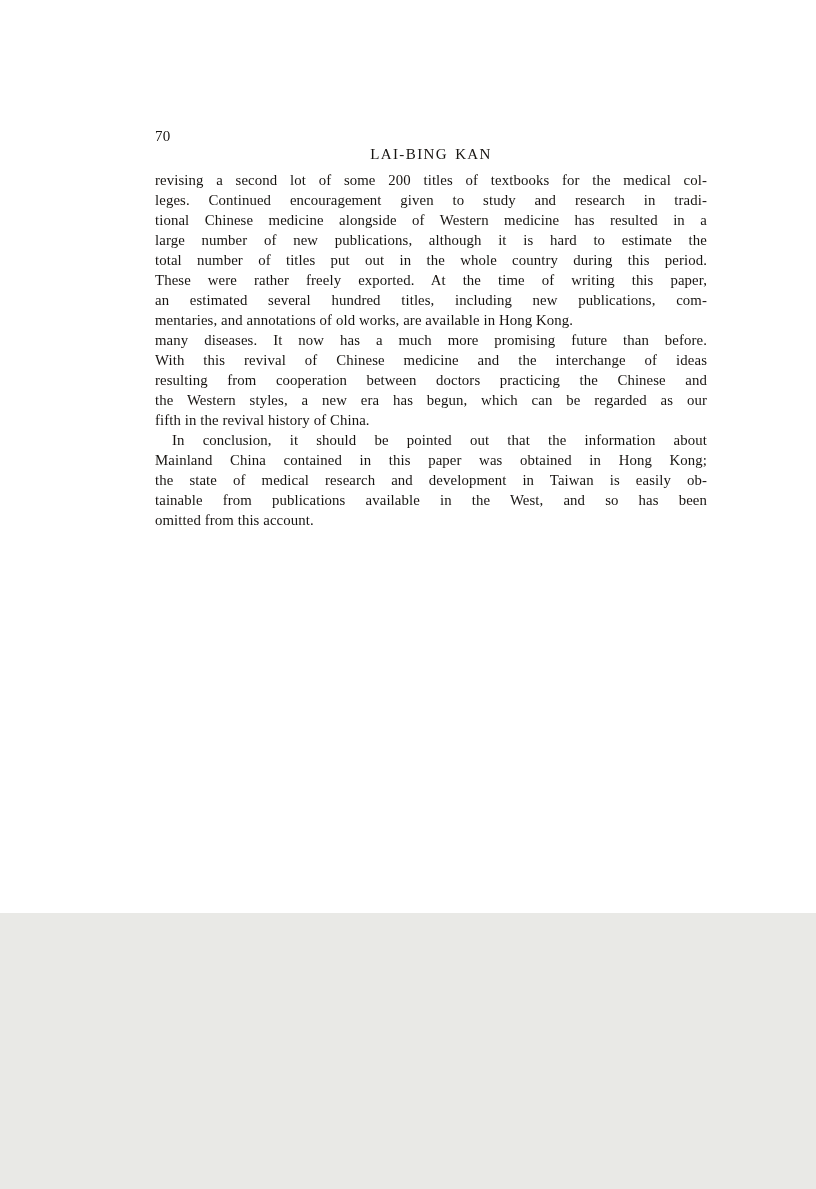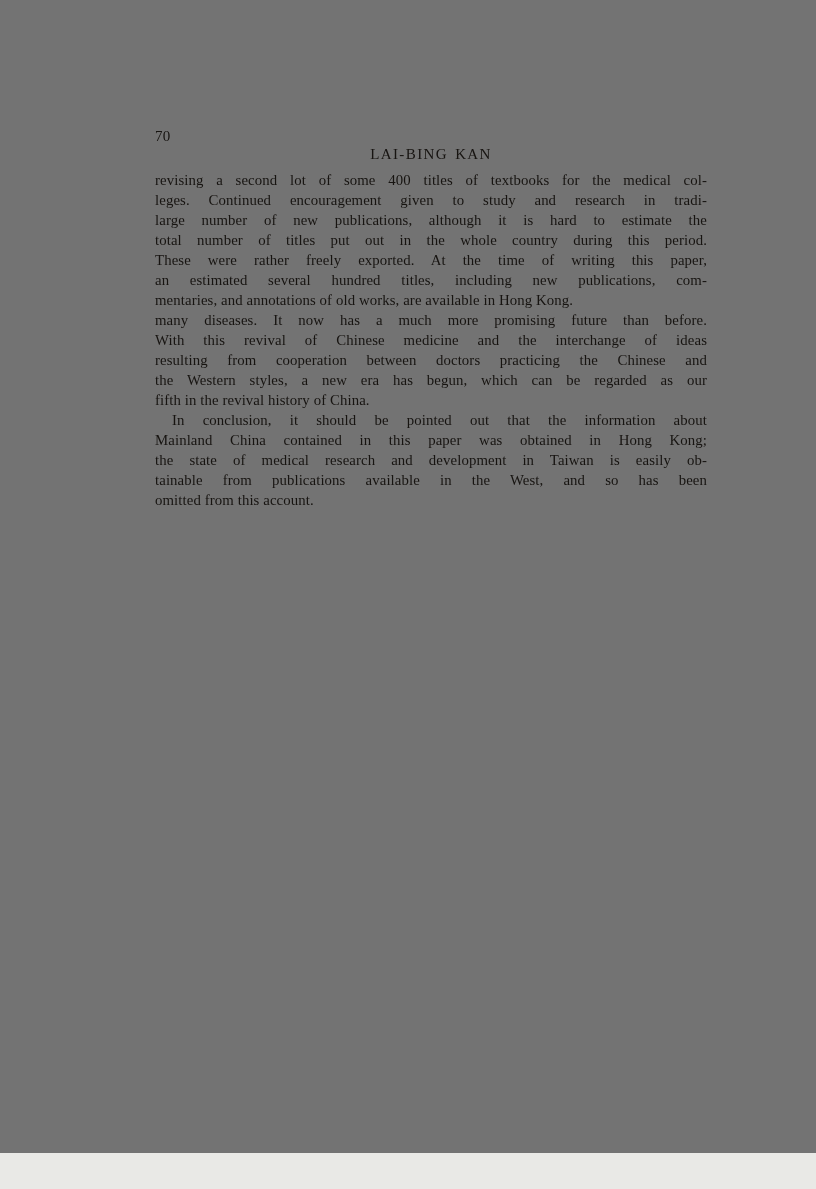--- a/index.html
+++ b/index.html
@@ -3,23 +3,23 @@
 <meta charset="utf-8">
 <style>
   html, body {
     margin: 0;
     padding: 0;
     background: #e9e9e6;
   }
   .page {
     position: relative;
     width: 816px;
-    height: 1153px;
+    height: 913px;
     margin: 0 auto;
-    background: #737373;
+    background: #ffffff;
     color: #171411;
     font-family: "Liberation Serif", "DejaVu Serif", serif;
     overflow: hidden;
   }
   .content {
     position: absolute;
     left: 155px;
     top: 128px;
     width: 552px;
   }
@@ -74,22 +74,23 @@
 <div class="page">
   <div class="content">
 
     <div class="running-head">
       <span class="page-number">70</span>
       <span class="running-title">LAI-BING KAN</span>
     </div>
 
     <div class="body-text" id="body-text">
         <div class="para">
-          <div class="line">revising a second lot of some 400 titles of textbooks for the medical col-</div>
+          <div class="line">revising a second lot of some 200 titles of textbooks for the medical col-</div>
           <div class="line">leges. Continued encouragement given to study and research in tradi-</div>
+          <div class="line">tional Chinese medicine alongside of Western medicine has resulted in a</div>
           <div class="line">large number of new publications, although it is hard to estimate the</div>
           <div class="line">total number of titles put out in the whole country during this period.</div>
           <div class="line">These were rather freely exported. At the time of writing this paper,</div>
           <div class="line">an estimated several hundred titles, including new publications, com-</div>
           <div class="line last">mentaries, and annotations of old works, are available in Hong Kong.</div>
         </div>
         <div class="para">
           <div class="line">many diseases. It now has a much more promising future than before.</div>
           <div class="line">With this revival of Chinese medicine and the interchange of ideas</div>
           <div class="line">resulting from cooperation between doctors practicing the Chinese and</div>

